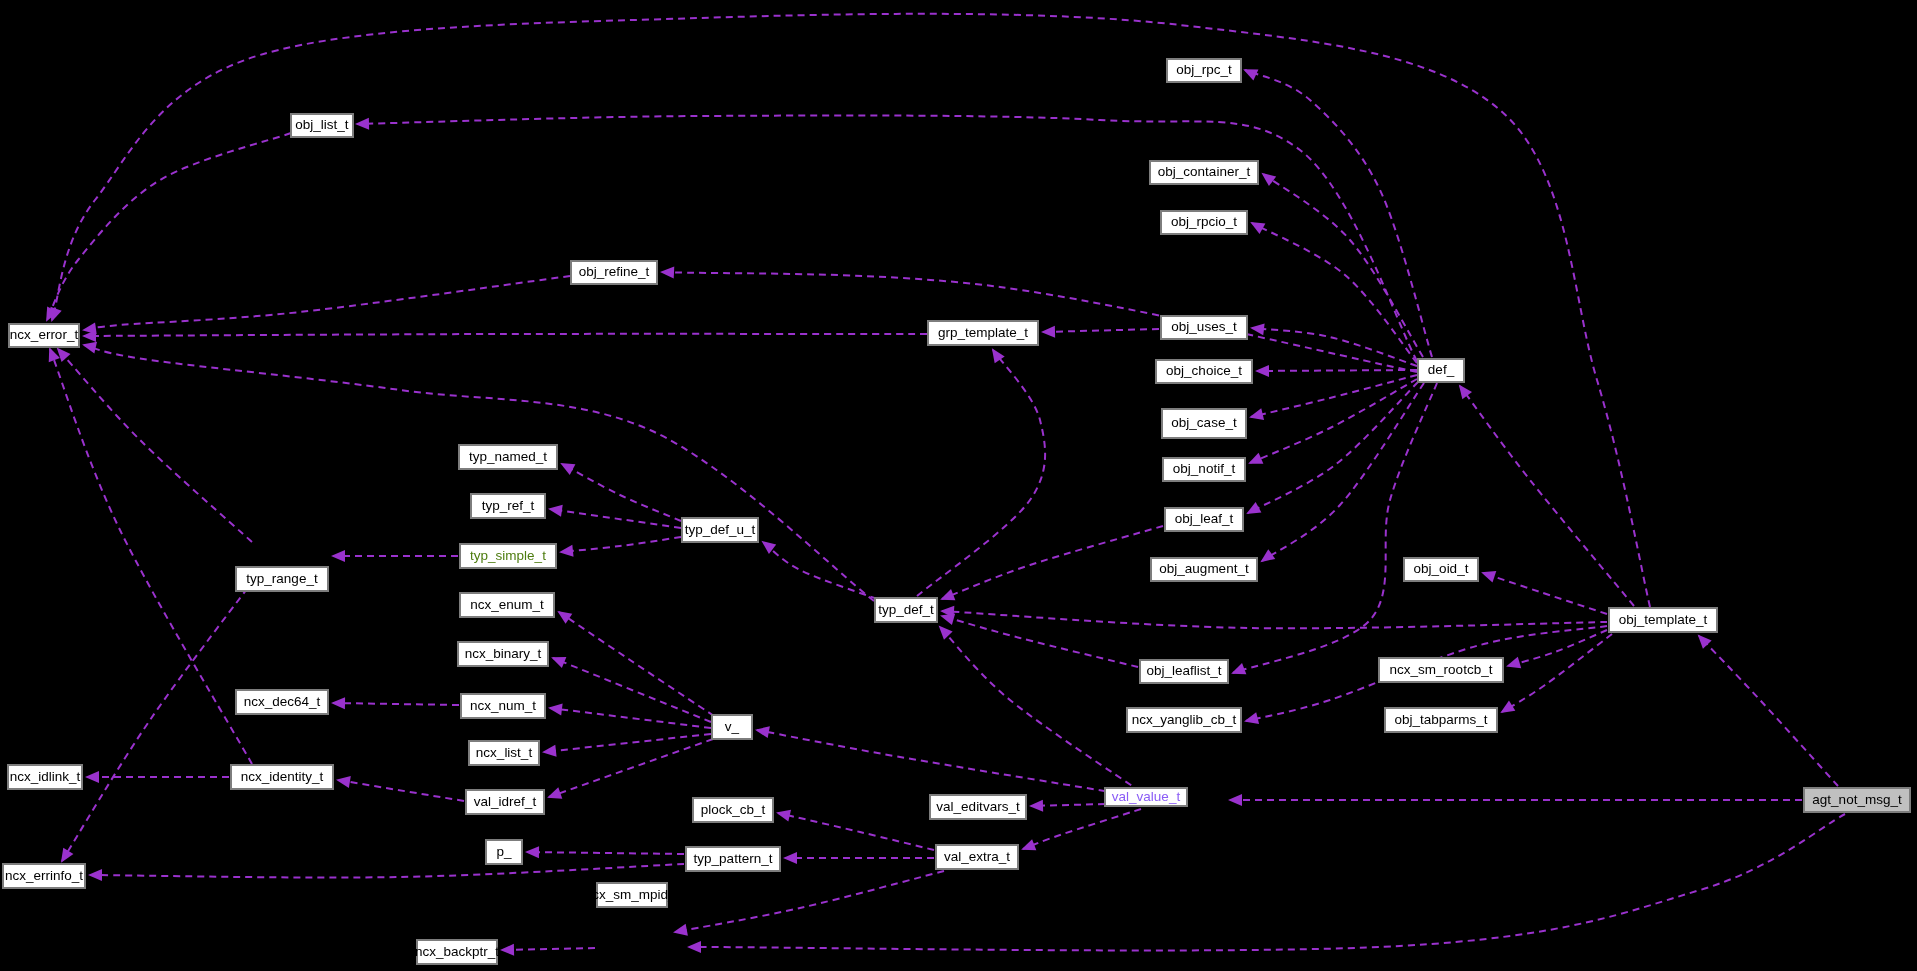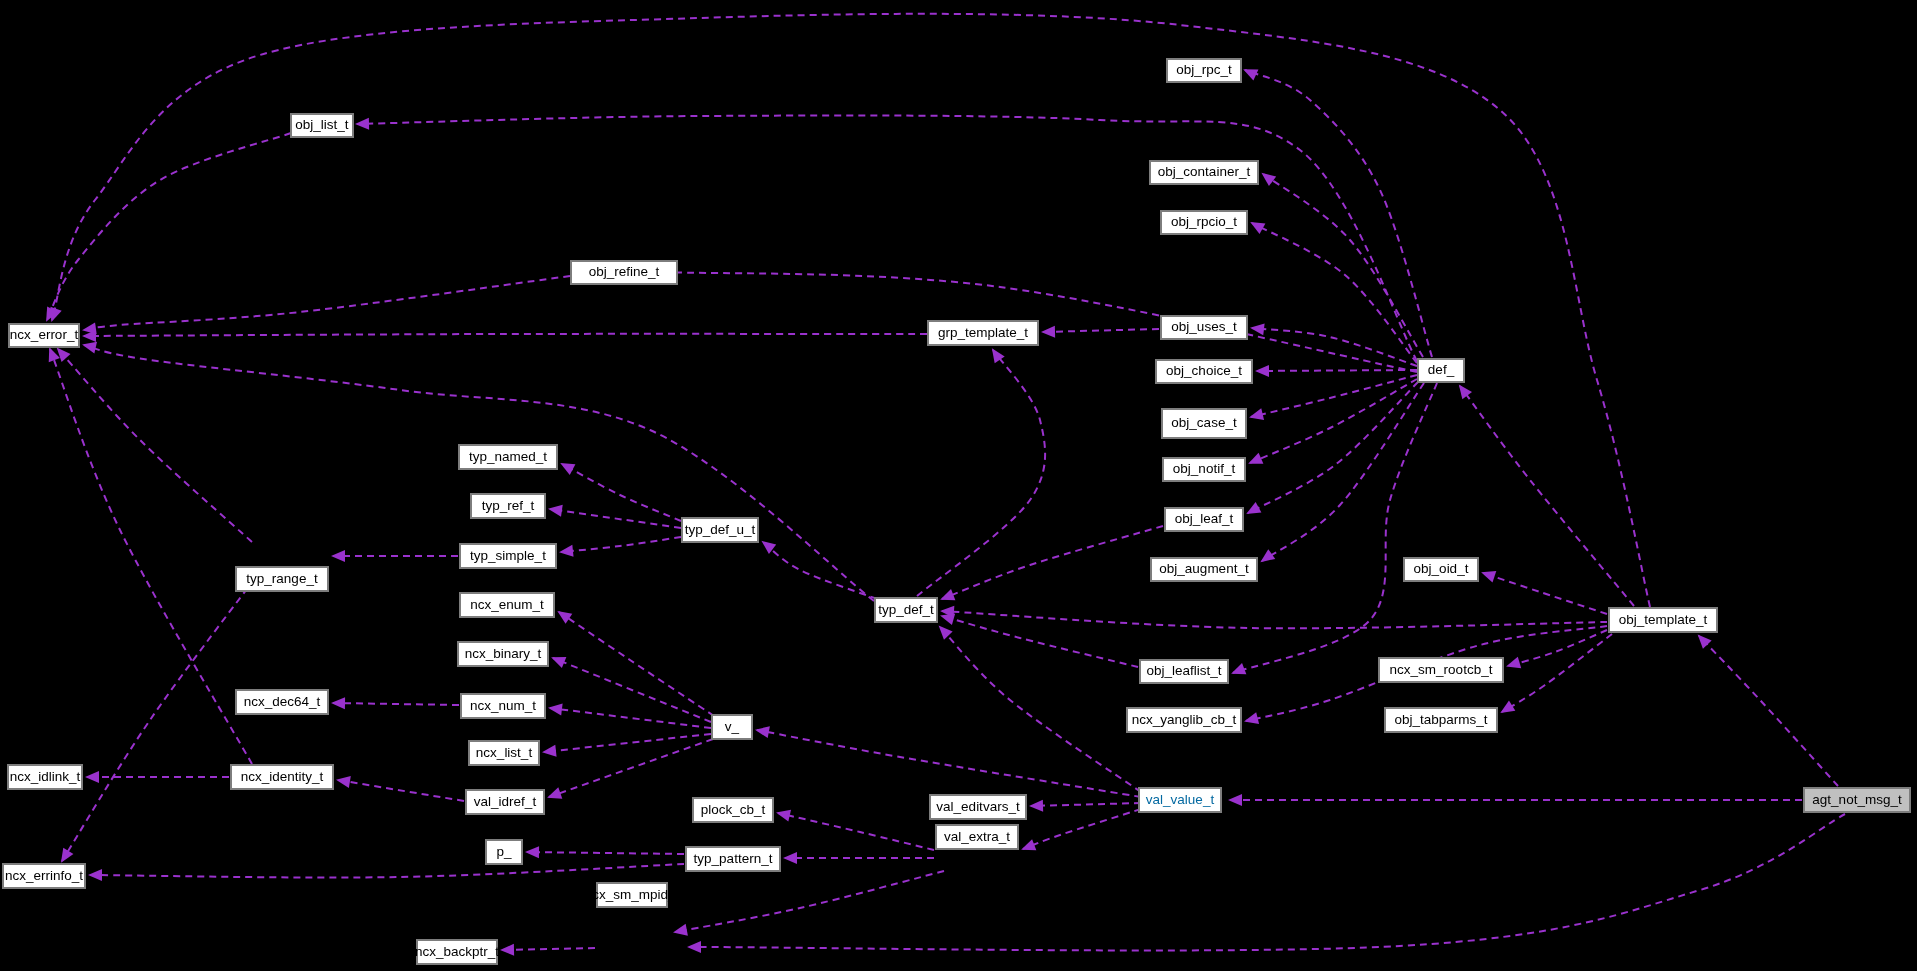--- a/index.html
+++ b/index.html
@@ -77,55 +77,55 @@
         <path d="M1838,786 C1825,771.6666666666666 1783.1666666666667,725 1760,700 C1736.8333333333333,675 1709.1666666666667,646.6666666666666 1699,636" fill="none" stroke="#9a32cd" stroke-width="2" stroke-dasharray="7 5" marker-end="url(#arrow)"></path>
         <path d="M1802,800 L1230,800" fill="none" stroke="#9a32cd" stroke-width="2" stroke-dasharray="7 5" marker-end="url(#arrow)"></path>
         <path d="M1845,814 C1820.8333333333333,826.6666666666666 1774.1666666666667,868 1700,890 C1625.8333333333333,912 1568.5,936.5 1400,946 C1231.5,955.5 807.5,946.8333333333334 689,947" fill="none" stroke="#9a32cd" stroke-width="2" stroke-dasharray="7 5" marker-end="url(#arrow)"></path>
       </g>
   </svg>
   <div id="nodes">
       <div class="node" style="left: 1166px; top: 57.5px; width: 76px; height: 25px; background: rgb(255, 255, 255); border: 2px solid rgb(125, 125, 125); color: rgb(0, 0, 0);">obj_rpc_t</div>
       <div class="node" style="left: 290px; top: 112.5px; width: 64px; height: 25px; background: rgb(255, 255, 255); border: 2px solid rgb(125, 125, 125); color: rgb(0, 0, 0);">obj_list_t</div>
       <div class="node" style="left: 1149px; top: 159.5px; width: 110px; height: 25px; background: rgb(255, 255, 255); border: 2px solid rgb(125, 125, 125); color: rgb(0, 0, 0);">obj_container_t</div>
       <div class="node" style="left: 1160px; top: 209.5px; width: 88px; height: 25px; background: rgb(255, 255, 255); border: 2px solid rgb(125, 125, 125); color: rgb(0, 0, 0);">obj_rpcio_t</div>
-      <div class="node" style="left: 570px; top: 259.5px; width: 108px; height: 25px; background: rgb(255, 255, 255); border: 2px solid rgb(125, 125, 125); color: rgb(0, 0, 0);">obj_refine_t</div>
+      <div class="node" style="left: 570px; top: 259.5px; width: 88px; height: 25px; background: rgb(255, 255, 255); border: 2px solid rgb(125, 125, 125); color: rgb(0, 0, 0);">obj_refine_t</div>
       <div class="node" style="left: 8px; top: 322.5px; width: 72px; height: 25px; background: rgb(255, 255, 255); border: 2px solid rgb(125, 125, 125); color: rgb(0, 0, 0);">ncx_error_t</div>
       <div class="node" style="left: 927px; top: 320px; width: 112px; height: 26px; background: rgb(255, 255, 255); border: 2px solid rgb(125, 125, 125); color: rgb(0, 0, 0);">grp_template_t</div>
       <div class="node" style="left: 1160px; top: 314.5px; width: 88px; height: 25px; background: rgb(255, 255, 255); border: 2px solid rgb(125, 125, 125); color: rgb(0, 0, 0);">obj_uses_t</div>
       <div class="node" style="left: 1417px; top: 357.5px; width: 48px; height: 25px; background: rgb(255, 255, 255); border: 2px solid rgb(125, 125, 125); color: rgb(0, 0, 0);">def_</div>
       <div class="node" style="left: 1155px; top: 358.5px; width: 98px; height: 25px; background: rgb(255, 255, 255); border: 2px solid rgb(125, 125, 125); color: rgb(0, 0, 0);">obj_choice_t</div>
       <div class="node" style="left: 1161px; top: 407.5px; width: 86px; height: 31px; background: rgb(255, 255, 255); border: 2px solid rgb(125, 125, 125); color: rgb(0, 0, 0);">obj_case_t</div>
       <div class="node" style="left: 458px; top: 444px; width: 100px; height: 26px; background: rgb(255, 255, 255); border: 2px solid rgb(125, 125, 125); color: rgb(0, 0, 0);">typ_named_t</div>
       <div class="node" style="left: 1162px; top: 456.5px; width: 84px; height: 25px; background: rgb(255, 255, 255); border: 2px solid rgb(125, 125, 125); color: rgb(0, 0, 0);">obj_notif_t</div>
       <div class="node" style="left: 470px; top: 493px; width: 76px; height: 26px; background: rgb(255, 255, 255); border: 2px solid rgb(125, 125, 125); color: rgb(0, 0, 0);">typ_ref_t</div>
       <div class="node" style="left: 1164px; top: 506.5px; width: 80px; height: 25px; background: rgb(255, 255, 255); border: 2px solid rgb(125, 125, 125); color: rgb(0, 0, 0);">obj_leaf_t</div>
       <div class="node" style="left: 681px; top: 517px; width: 78px; height: 26px; background: rgb(255, 255, 255); border: 2px solid rgb(125, 125, 125); color: rgb(0, 0, 0);">typ_def_u_t</div>
       <div class="node" style="left: 235px; top: 542px; width: 94px; height: 26px; background: rgb(255, 255, 255); border: 2px solid rgb(125, 125, 125); color: rgb(0, 0, 0); margin-top: 24px;">typ_range_t</div>
-      <div class="node" style="left: 459px; top: 543px; width: 98px; height: 26px; background: rgb(255, 255, 255); border: 2px solid rgb(125, 125, 125); color: #000000;">typ_simple_t</div>
+      <div class="node" style="left: 459px; top: 543px; width: 98px; height: 26px; background: rgb(255, 255, 255); border: 2px solid rgb(125, 125, 125); color: #4d7c0f;">typ_simple_t</div>
       <div class="node" style="left: 1150px; top: 556.5px; width: 108px; height: 25px; background: rgb(255, 255, 255); border: 2px solid rgb(125, 125, 125); color: rgb(0, 0, 0);">obj_augment_t</div>
       <div class="node" style="left: 1403px; top: 556.5px; width: 76px; height: 25px; background: rgb(255, 255, 255); border: 2px solid rgb(125, 125, 125); color: rgb(0, 0, 0);">obj_oid_t</div>
       <div class="node" style="left: 459px; top: 592px; width: 96px; height: 26px; background: rgb(255, 255, 255); border: 2px solid rgb(125, 125, 125); color: rgb(0, 0, 0);">ncx_enum_t</div>
       <div class="node" style="left: 874px; top: 597px; width: 64px; height: 26px; background: rgb(255, 255, 255); border: 2px solid rgb(125, 125, 125); color: rgb(0, 0, 0);">typ_def_t</div>
       <div class="node" style="left: 1608px; top: 607px; width: 110px; height: 26px; background: rgb(255, 255, 255); border: 2px solid rgb(125, 125, 125); color: rgb(0, 0, 0);">obj_template_t</div>
       <div class="node" style="left: 457px; top: 641px; width: 92px; height: 26px; background: rgb(255, 255, 255); border: 2px solid rgb(125, 125, 125); color: rgb(0, 0, 0);">ncx_binary_t</div>
       <div class="node" style="left: 1378px; top: 657px; width: 126px; height: 26px; background: rgb(255, 255, 255); border: 2px solid rgb(125, 125, 125); color: rgb(0, 0, 0);">ncx_sm_rootcb_t</div>
       <div class="node" style="left: 1139px; top: 658.5px; width: 90px; height: 25px; background: rgb(255, 255, 255); border: 2px solid rgb(125, 125, 125); color: rgb(0, 0, 0);">obj_leaflist_t</div>
       <div class="node" style="left: 235px; top: 689px; width: 94px; height: 26px; background: rgb(255, 255, 255); border: 2px solid rgb(125, 125, 125); color: rgb(0, 0, 0);">ncx_dec64_t</div>
       <div class="node" style="left: 460px; top: 693px; width: 86px; height: 26px; background: rgb(255, 255, 255); border: 2px solid rgb(125, 125, 125); color: rgb(0, 0, 0);">ncx_num_t</div>
       <div class="node" style="left: 1126px; top: 707px; width: 116px; height: 26px; background: rgb(255, 255, 255); border: 2px solid rgb(125, 125, 125); color: rgb(0, 0, 0);">ncx_yanglib_cb_t</div>
       <div class="node" style="left: 1384px; top: 707px; width: 114px; height: 26px; background: rgb(255, 255, 255); border: 2px solid rgb(125, 125, 125); color: rgb(0, 0, 0);">obj_tabparms_t</div>
       <div class="node" style="left: 468px; top: 740px; width: 72px; height: 26px; background: rgb(255, 255, 255); border: 2px solid rgb(125, 125, 125); color: rgb(0, 0, 0);">ncx_list_t</div>
       <div class="node" style="left: 711px; top: 714px; width: 42px; height: 26px; background: rgb(255, 255, 255); border: 2px solid rgb(125, 125, 125); color: rgb(0, 0, 0);">v_</div>
       <div class="node" style="left: 7px; top: 764px; width: 76px; height: 26px; background: rgb(255, 255, 255); border: 2px solid rgb(125, 125, 125); color: rgb(0, 0, 0);">ncx_idlink_t</div>
       <div class="node" style="left: 230px; top: 764px; width: 104px; height: 26px; background: rgb(255, 255, 255); border: 2px solid rgb(125, 125, 125); color: rgb(0, 0, 0);">ncx_identity_t</div>
-      <div class="node" style="left: 1138px; top: 787px; width: 84px; height: 26px; background: rgb(255, 255, 255); border: 2px solid rgb(125, 125, 125); color: #0369a1;">val_value_t</div>
+      <div class="node" style="left: 1104px; top: 787px; width: 84px; height: 20px; background: rgb(255, 255, 255); border: 2px solid rgb(125, 125, 125); color: #8b5cf6;">val_value_t</div>
       <div class="node" style="left: 465px; top: 789px; width: 80px; height: 26px; background: rgb(255, 255, 255); border: 2px solid rgb(125, 125, 125); color: rgb(0, 0, 0);">val_idref_t</div>
       <div class="node" style="left: 1803px; top: 787px; width: 108px; height: 26px; background: rgb(192, 192, 192); border: 2px solid rgb(125, 125, 125); color: rgb(0, 0, 0);">agt_not_msg_t</div>
       <div class="node" style="left: 929px; top: 794px; width: 98px; height: 26px; background: rgb(255, 255, 255); border: 2px solid rgb(125, 125, 125); color: rgb(0, 0, 0);">val_editvars_t</div>
       <div class="node" style="left: 692px; top: 797px; width: 82px; height: 26px; background: rgb(255, 255, 255); border: 2px solid rgb(125, 125, 125); color: rgb(0, 0, 0);">plock_cb_t</div>
       <div class="node" style="left: 485px; top: 839px; width: 38px; height: 26px; background: rgb(255, 255, 255); border: 2px solid rgb(125, 125, 125); color: rgb(0, 0, 0);">p_</div>
-      <div class="node" style="left: 935px; top: 824px; width: 84px; height: 26px; background: rgb(255, 255, 255); border: 2px solid rgb(125, 125, 125); color: rgb(0, 0, 0);">val_extra_t</div>
+      <div class="node" style="left: 935px; top: 844px; width: 84px; height: 26px; background: rgb(255, 255, 255); border: 2px solid rgb(125, 125, 125); color: rgb(0, 0, 0);">val_extra_t</div>
       <div class="node" style="left: 685px; top: 846px; width: 96px; height: 26px; background: rgb(255, 255, 255); border: 2px solid rgb(125, 125, 125); color: rgb(0, 0, 0);">typ_pattern_t</div>
       <div class="node" style="left: 2px; top: 863px; width: 84px; height: 26px; background: rgb(255, 255, 255); border: 2px solid rgb(125, 125, 125); color: rgb(0, 0, 0);">ncx_errinfo_t</div>
       <div class="node" style="left: 596px; top: 882px; width: 72px; height: 26px; background: rgb(255, 255, 255); border: 2px solid rgb(125, 125, 125); color: rgb(0, 0, 0);">ncx_sm_mpid_t</div>
       <div class="node" style="left: 416px; top: 939px; width: 82px; height: 26px; background: rgb(255, 255, 255); border: 2px solid rgb(125, 125, 125); color: rgb(0, 0, 0);">ncx_backptr_t</div>
     </div>
 </div>
 
 </body></html>

